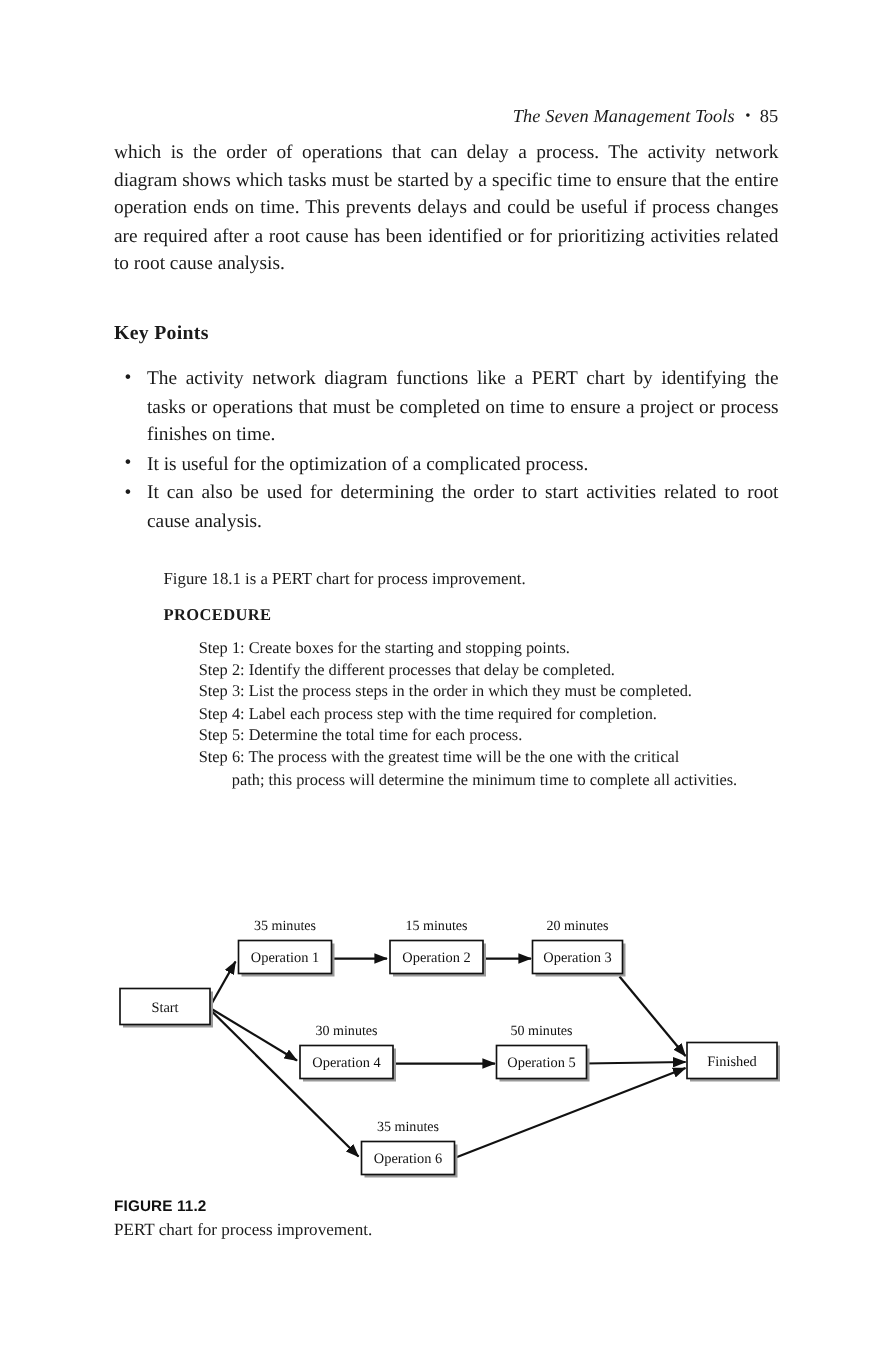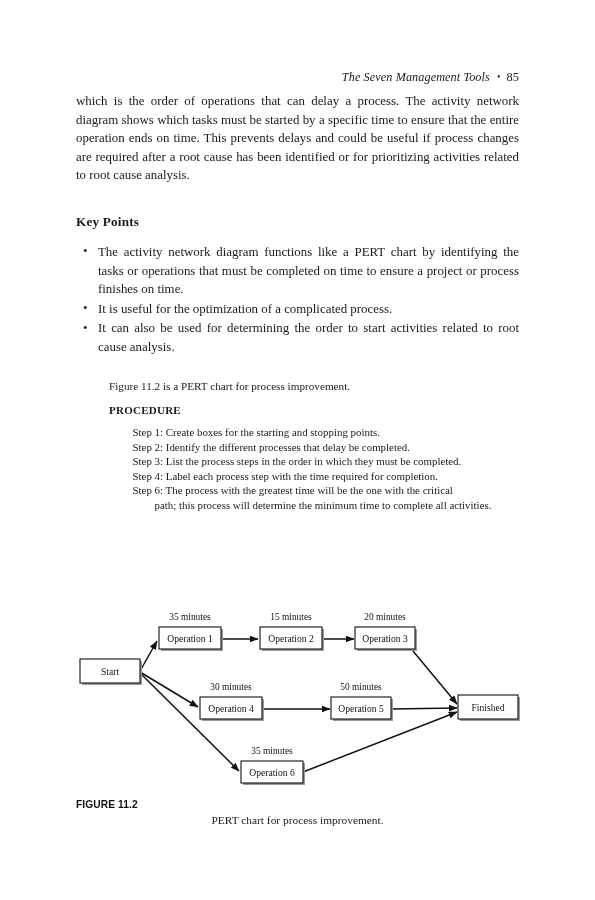--- a/index.html
+++ b/index.html
@@ -159,21 +159,20 @@
     font-weight: bold;
     font-size: 10.2px;
     letter-spacing: .1px;
     margin: 0;
     color: #111;
   }
   .fig-text {
     font-size: 11.4px;
     line-height: 15px;
     margin: 3px 0 0 0;
-    text-align: center;
   }
 
   
   .node-label {
     font-family: "Liberation Serif", "DejaVu Serif", serif;
     font-size: 9.6px;
     fill: #111;
   }
   .time-label {
     font-family: "Liberation Serif", "DejaVu Serif", serif;
@@ -206,40 +205,44 @@
         <span>It is useful for the optimization of a complicated process.</span>
       </li>
       <li>
         <span class="bullet">•</span>
         <span>It can also be used for determining the order to start activities related to root cause analysis.</span>
       </li>
     </ul>
   </div>
 
   <div class="example-block">
-    <p class="blk-line">Figure 11.2 is a PERT chart for process improvement.</p>
+    <p class="blk-line">Figure 18.1 is a PERT chart for process improvement.</p>
 
     <p class="proc-head">PROCEDURE</p>
 
     <ul class="steps">
       <li>
         <span>Step 1:</span>
         <span>Create boxes for the starting and stopping points.</span>
       </li>
       <li>
         <span>Step 2:</span>
         <span>Identify the different processes that delay be completed.</span>
       </li>
       <li>
         <span>Step 3:</span>
         <span>List the process steps in the order in which they must be completed.</span>
       </li>
       <li>
         <span>Step 4:</span>
         <span>Label each process step with the time required for completion.</span>
+      </li>
+      <li>
+        <span>Step 5:</span>
+        <span>Determine the total time for each process.</span>
       </li>
       <li>
         <span>Step 6:</span>
         <span>The process with the greatest time will be the one with the critical</span>
         <span class="cont">path; this process will determine the minimum time to complete all activities.</span>
       </li>
     </ul>
   </div>
 
   <div class="figure-area">

